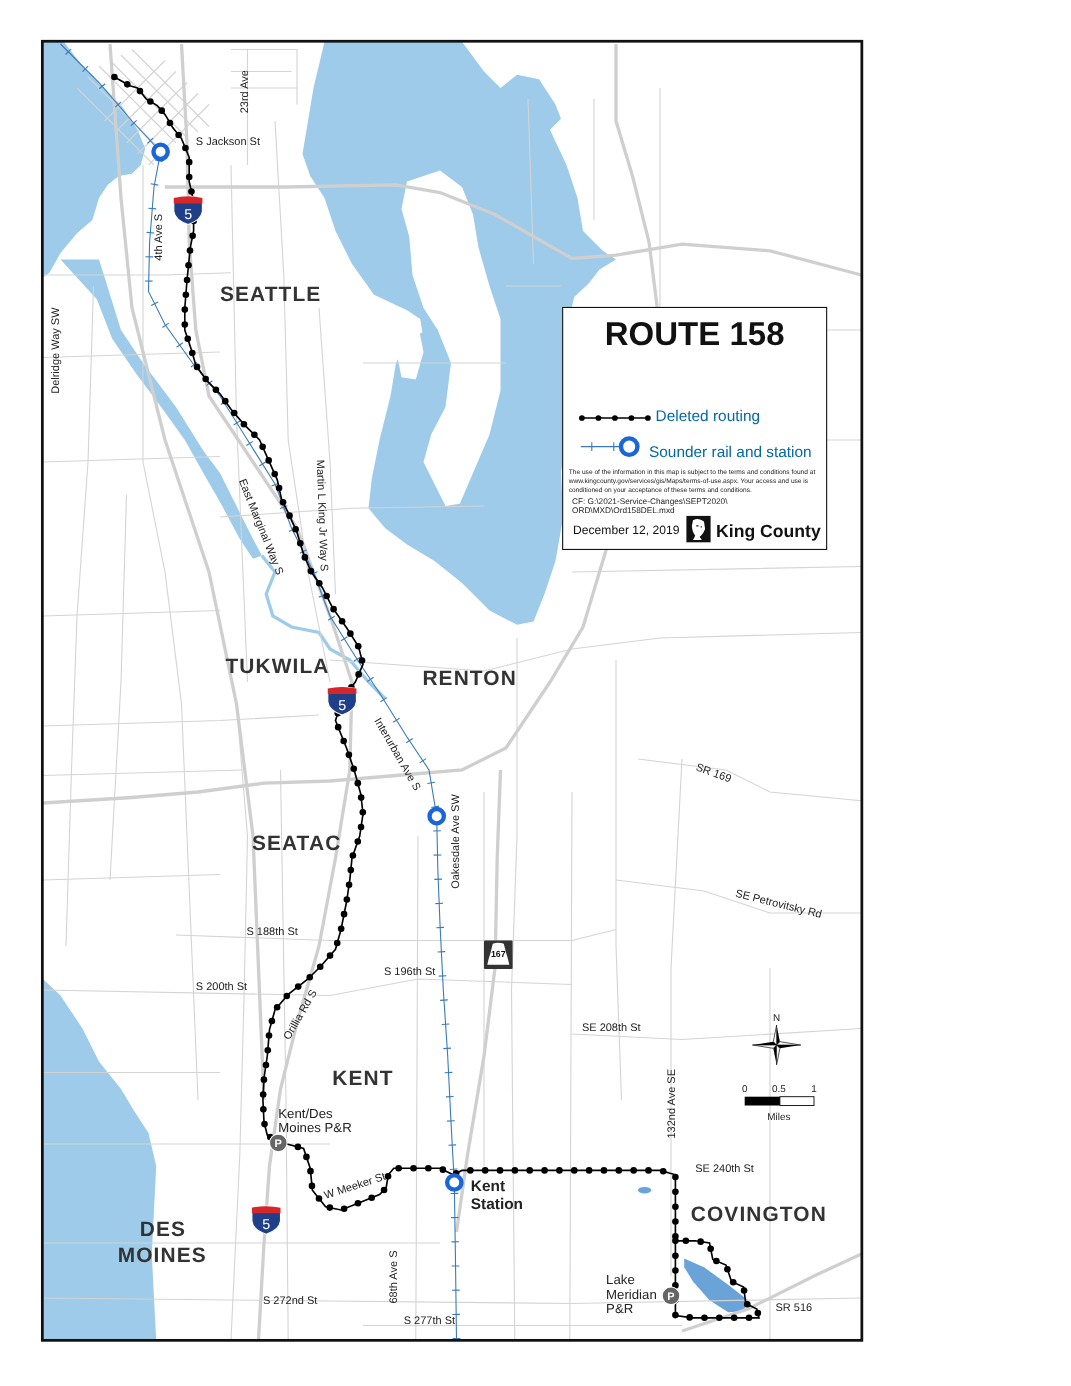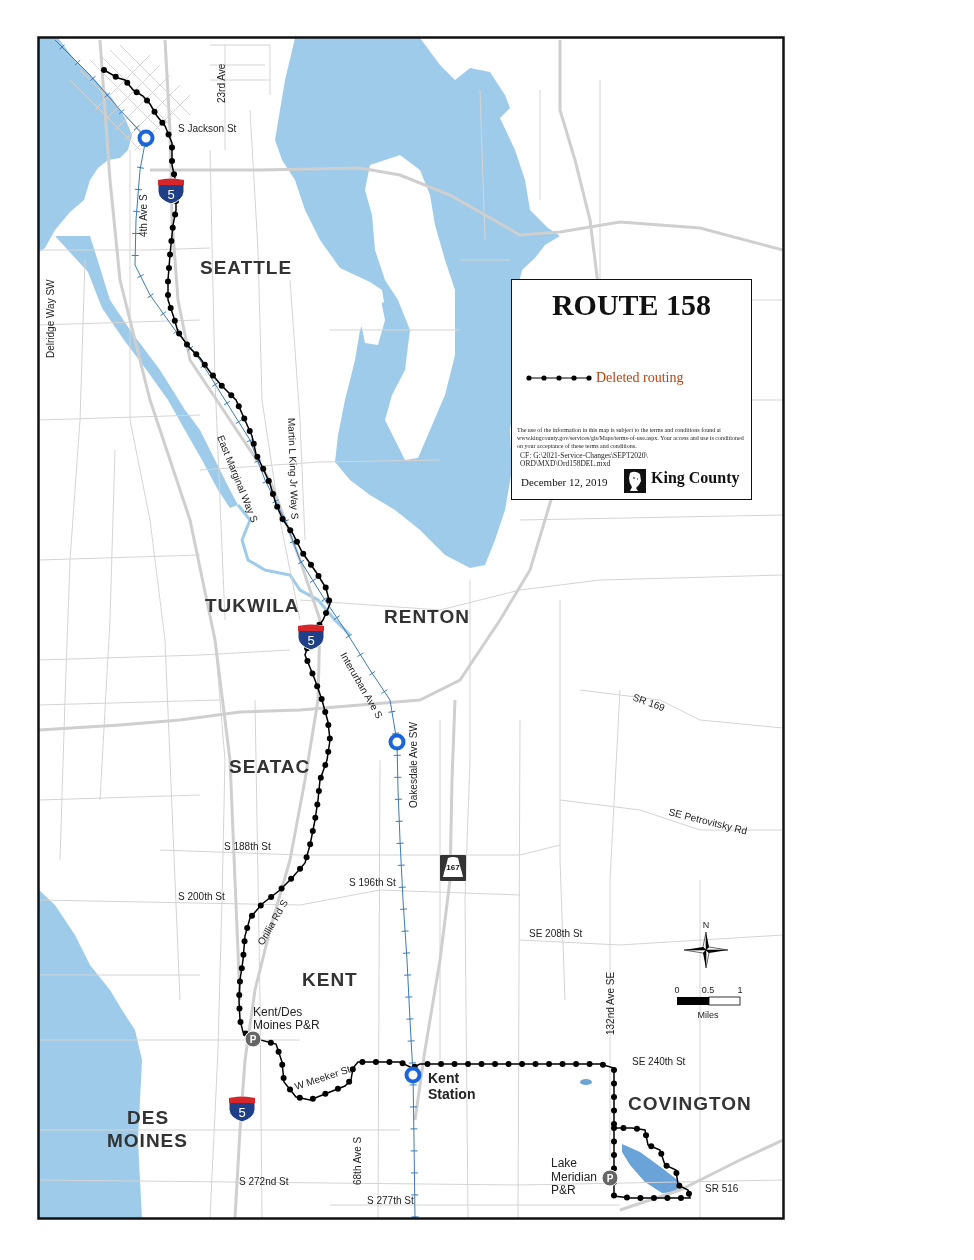--- a/index.html
+++ b/index.html
@@ -1,31 +1,31 @@
 <!DOCTYPE html>
 <html><head>
 <meta charset="utf-8">
 <style>
   html,body{margin:0;padding:0;background:#fff;}
   body{width:974px;height:1260px;position:relative;overflow:hidden;font-family:"Liberation Sans",sans-serif;}
   #map{position:absolute;left:0;top:0;width:974px;height:1260px;}
   .lbl{font-family:"Liberation Sans",sans-serif;fill:#222;}
   .city{font-family:"Liberation Sans",sans-serif;font-weight:bold;fill:#333;font-size:19px;letter-spacing:1px;}
   .street{font-family:"Liberation Sans",sans-serif;fill:#222;font-size:10px;}
-  .legend{position:absolute;left:511px;top:279px;width:241px;height:221px;background:#fff;border:1.5px solid #111;box-sizing:border-box;font-family:Liberation Serif, serif;}
+  .legend{position:absolute;left:511px;top:279px;width:241px;height:221px;background:#fff;border:1.5px solid #111;box-sizing:border-box;}
   .legend .title{position:absolute;left:0;width:100%;text-align:center;font-weight:bold;font-size:30px;color:#111;line-height:34px;}
   .legend .t1{top:8px;}
   .legend .t2{top:42px;}
-  .legend .row{position:absolute;left:14px;font-size:14px;color:#c2410c;display:flex;align-items:center;}
+  .legend .row{position:absolute;left:14px;font-size:14px;color:#0369a1;display:flex;align-items:flex-end;}
   .legend .r1{top:90px;}
   .legend .r2{top:114px;}
   .legend .disc{position:absolute;left:5px;top:146px;width:232px;font-size:6px;line-height:8px;color:#222;}
   .legend .cf{position:absolute;left:8px;top:172px;font-size:7.5px;line-height:8px;color:#222;}
   .legend .date{position:absolute;left:9px;top:196px;font-size:11px;color:#111;}
-  .legend .kc{position:absolute;left:112px;top:189px;display:flex;align-items:flex-start;}
+  .legend .kc{position:absolute;left:112px;top:189px;display:flex;align-items:flex-end;}
   .legend .kc .kclogo{width:22px;height:24px;background:#111;position:relative;margin-right:5px;}
   .legend .kc span{font-weight:bold;font-size:16px;color:#111;}
 </style>
 </head>
 <body>
 
 <svg id="map" viewBox="0 0 974 1260" xmlns="http://www.w3.org/2000/svg">
   <defs>
     <clipPath id="frameclip">
         <rect x="39" y="38" width="744" height="1180"></rect>
@@ -399,20 +399,29 @@
     <svg width="66" height="12" style="margin-right:4px">
       <line x1="3" y1="6" x2="63" y2="6" stroke="#000" stroke-width="1.2"></line>
       <circle cx="3" cy="6" r="2.6"></circle>
         <circle cx="18" cy="6" r="2.6"></circle>
         <circle cx="33" cy="6" r="2.6"></circle>
         <circle cx="48" cy="6" r="2.6"></circle>
         <circle cx="63" cy="6" r="2.6"></circle>
     </svg>
     <span>Deleted routing</span>
   </div>
+  <div class="row r2">
+    <svg width="60" height="24" style="margin-right:4px">
+      <line x1="2" y1="12" x2="38" y2="12" stroke="#3a7ab8" stroke-width="1"></line>
+      <line x1="12" y1="8" x2="12" y2="16" stroke="#3a7ab8" stroke-width="1"></line>
+      <line x1="32" y1="8" x2="32" y2="16" stroke="#3a7ab8" stroke-width="1"></line>
+      <circle cx="46" cy="12" r="7.5" fill="none" stroke="#1a66d9" stroke-width="4"></circle>
+    </svg>
+    <span>Sounder rail and station</span>
+  </div>
   <div class="disc">The use of the information in this map is subject to the terms and conditions found at www.kingcounty.gov/services/gis/Maps/terms-of-use.aspx. Your access and use is conditioned on your acceptance of these terms and conditions.</div>
   <div class="cf">
     <div>CF:  G:\2021-Service-Changes\SEPT2020\</div>
     <div>ORD\MXD\Ord158DEL.mxd</div>
   </div>
   <div class="date">December 12, 2019</div>
   <div class="kc">
     <div class="kclogo">
       <svg width="22" height="24">
           <path d="M6,4 Q11,1 16,5 L17,12 Q15,17 12,19 L14,22 L6,22 L8,18 Q5,14 5,9 Z" fill="#fff"></path>

